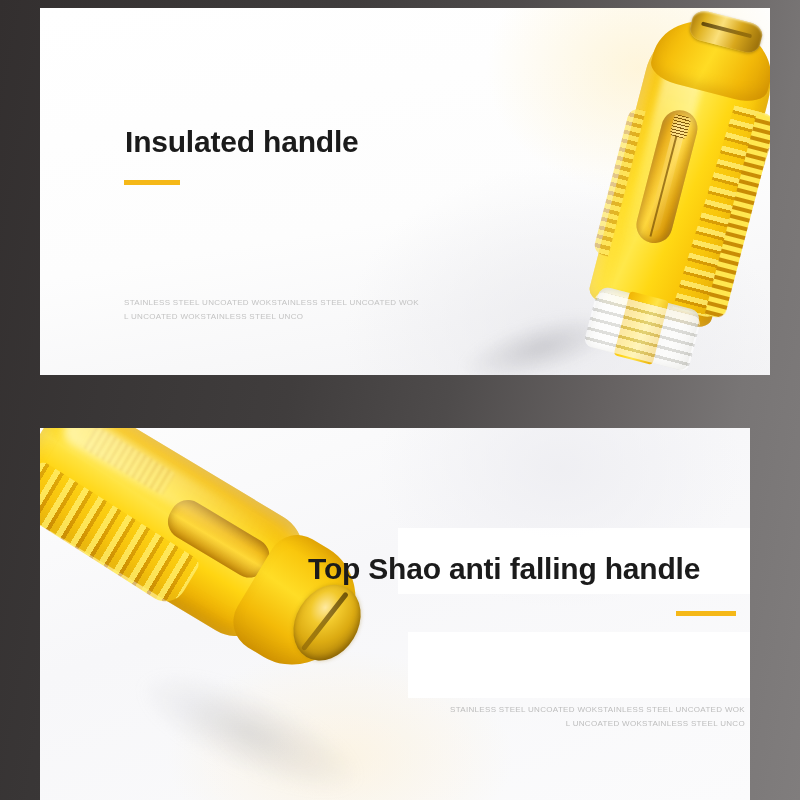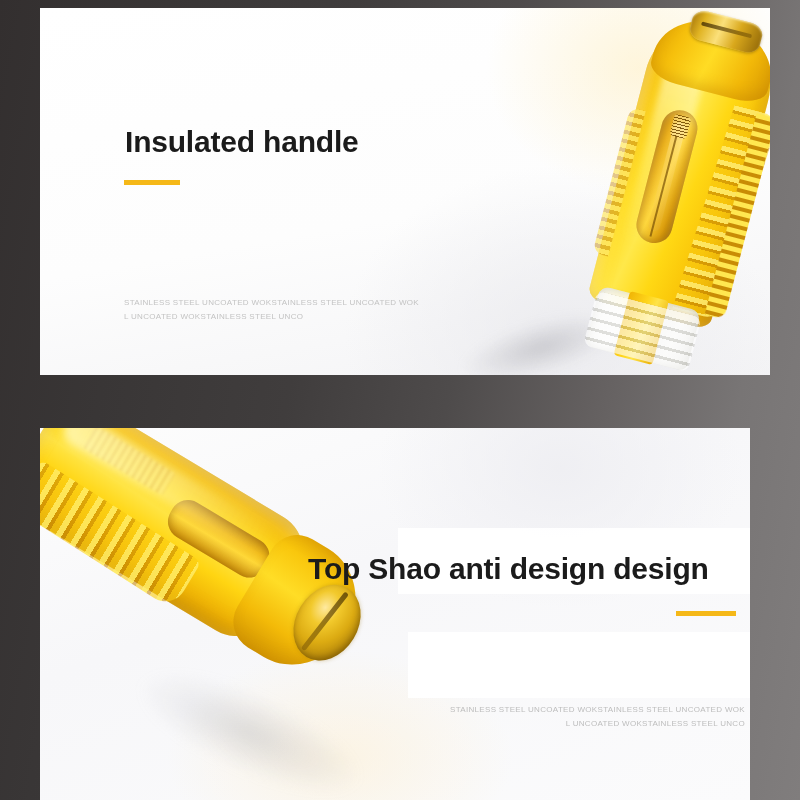--- a/index.html
+++ b/index.html
@@ -498,20 +498,20 @@
       <div class="p2-window"></div>
       <div class="p2-sheen"></div>
       <div class="p2-nose"></div>
       <div class="p2-brass"></div>
       <div class="p2-brass-slot"></div>
     </div>
   </div>
 
   <div class="p2-plate"></div>
   <div class="p2-plate2"></div>
-  <div class="p2-heading">Top Shao anti design design</div>
+  <div class="p2-heading">Top Shao anti falling handle</div>
   <div class="p2-accent"></div>
   <div class="p2-caption">
     <div>STAINLESS STEEL UNCOATED WOKSTAINLESS STEEL UNCOATED WOK</div>
     <div>L UNCOATED WOKSTAINLESS STEEL UNCO</div>
   </div>
 
 </div>
 
 </body></html>

